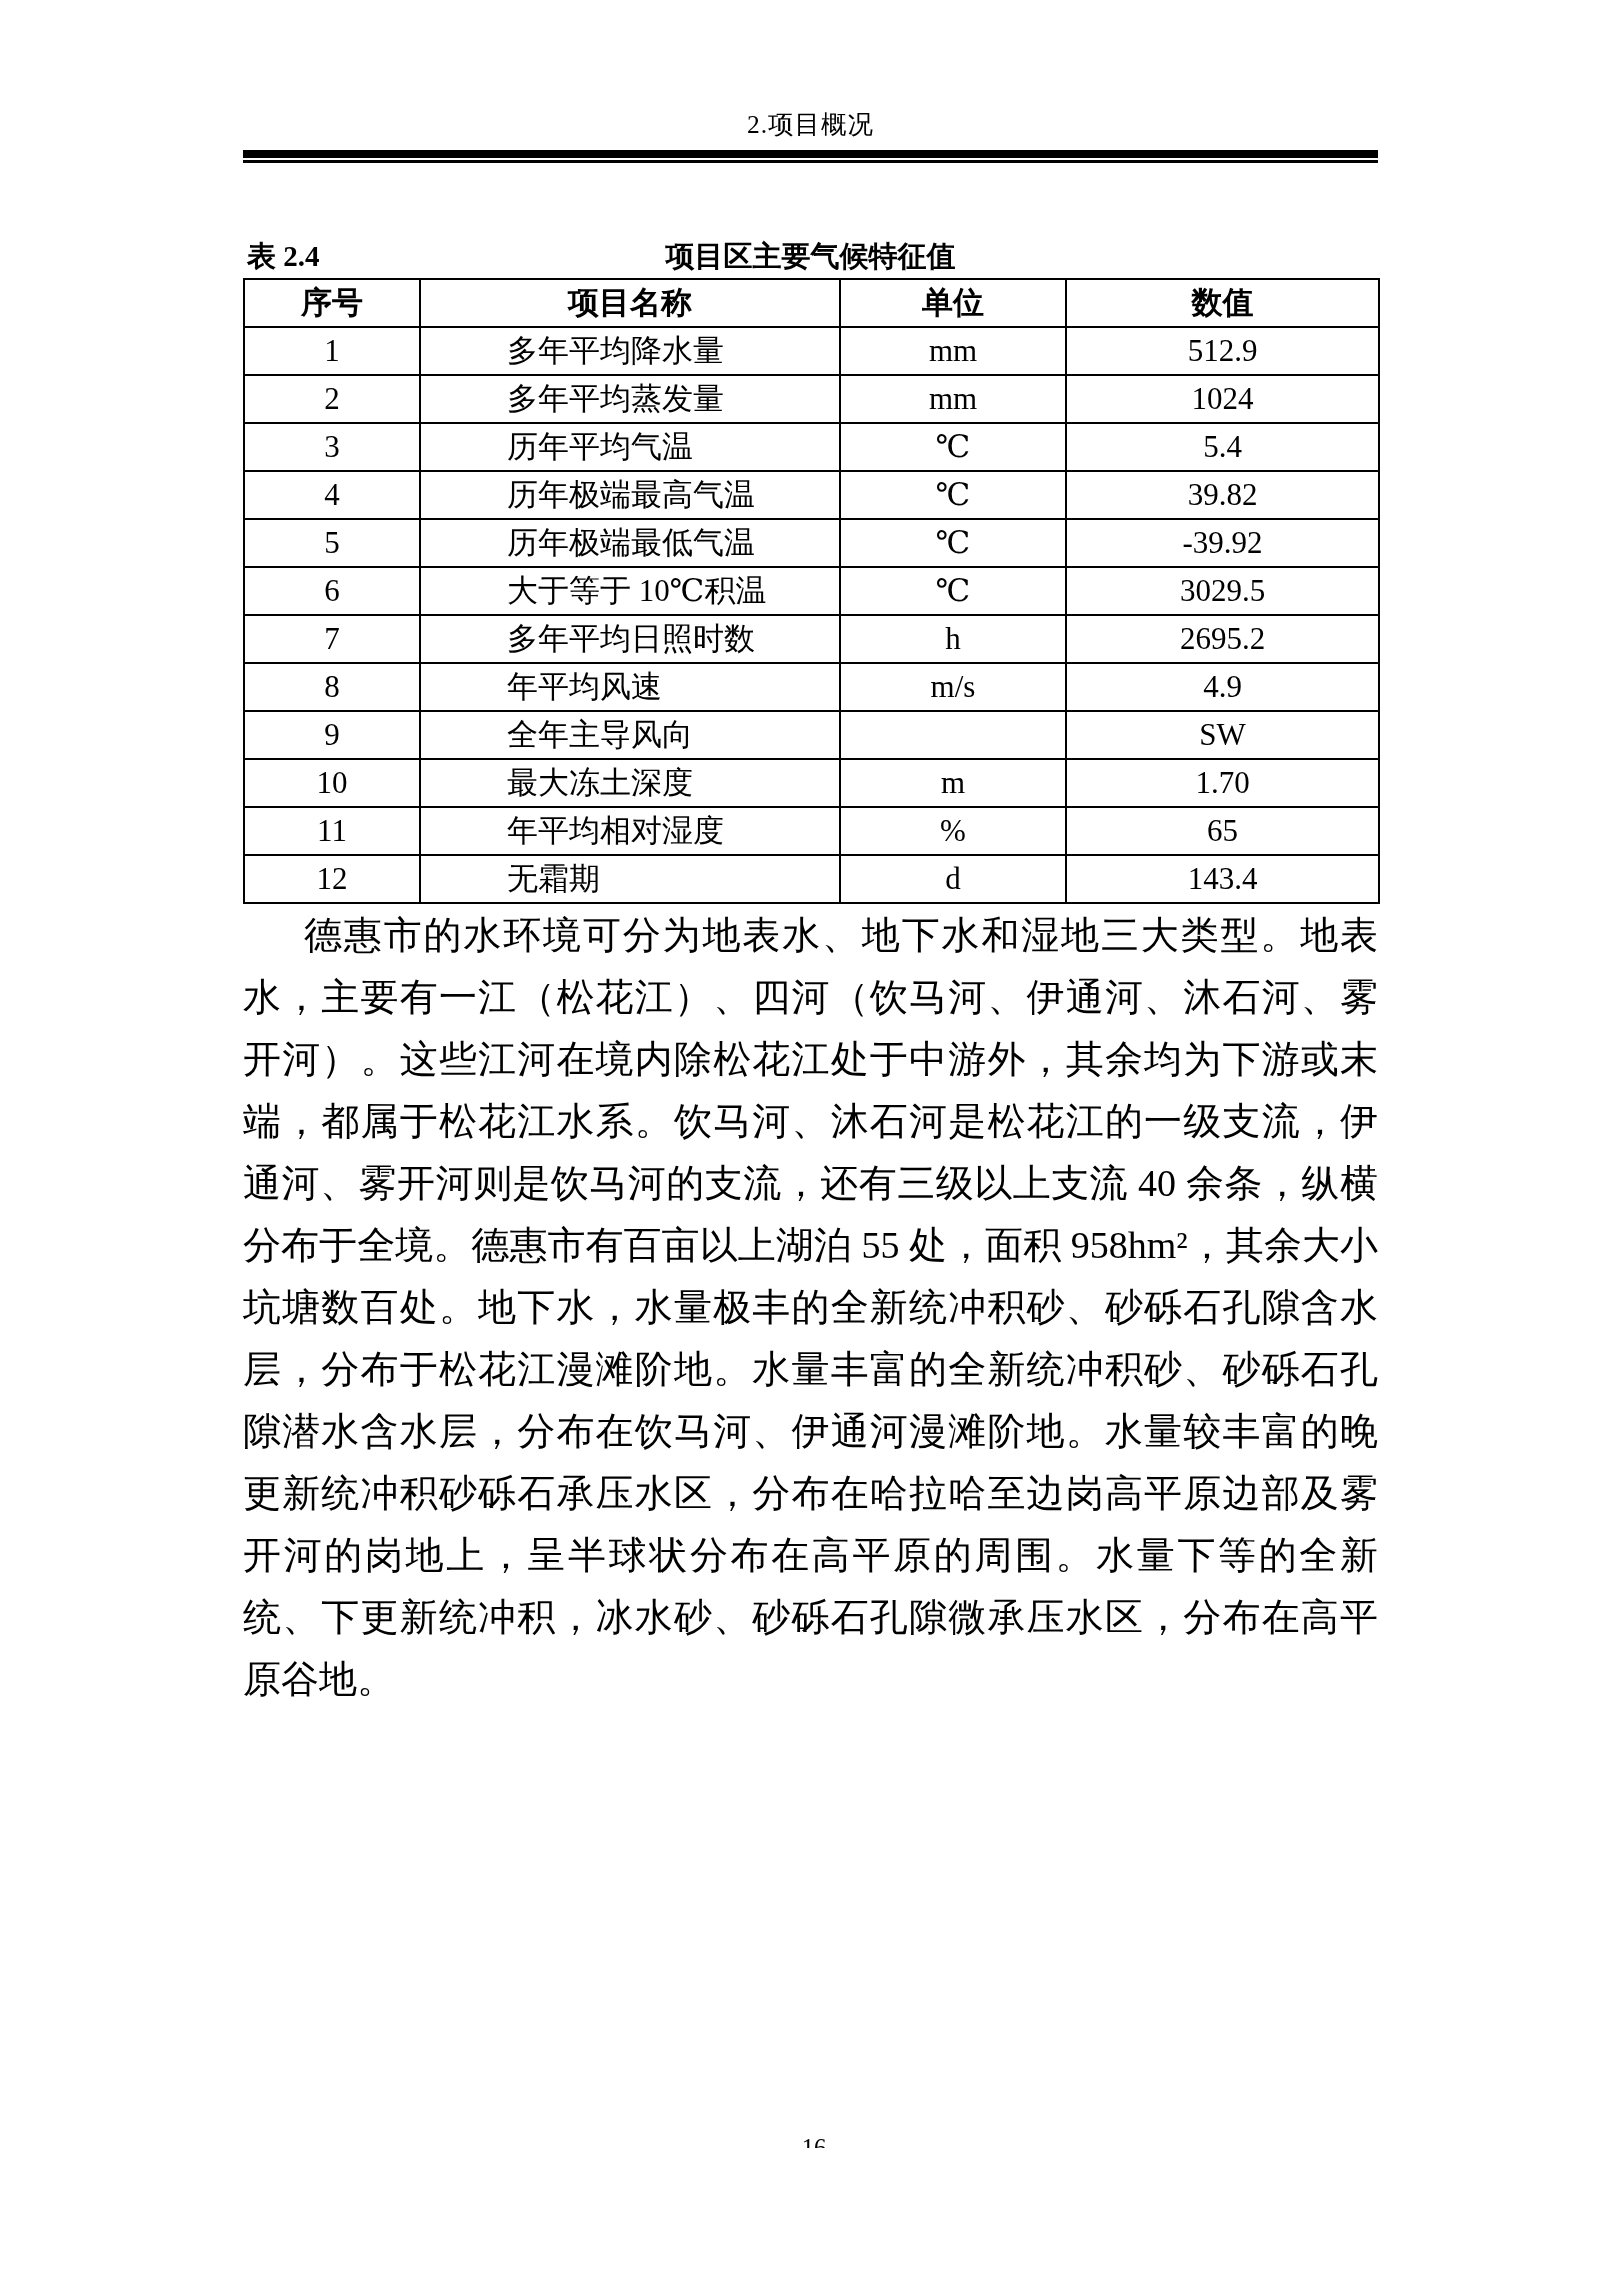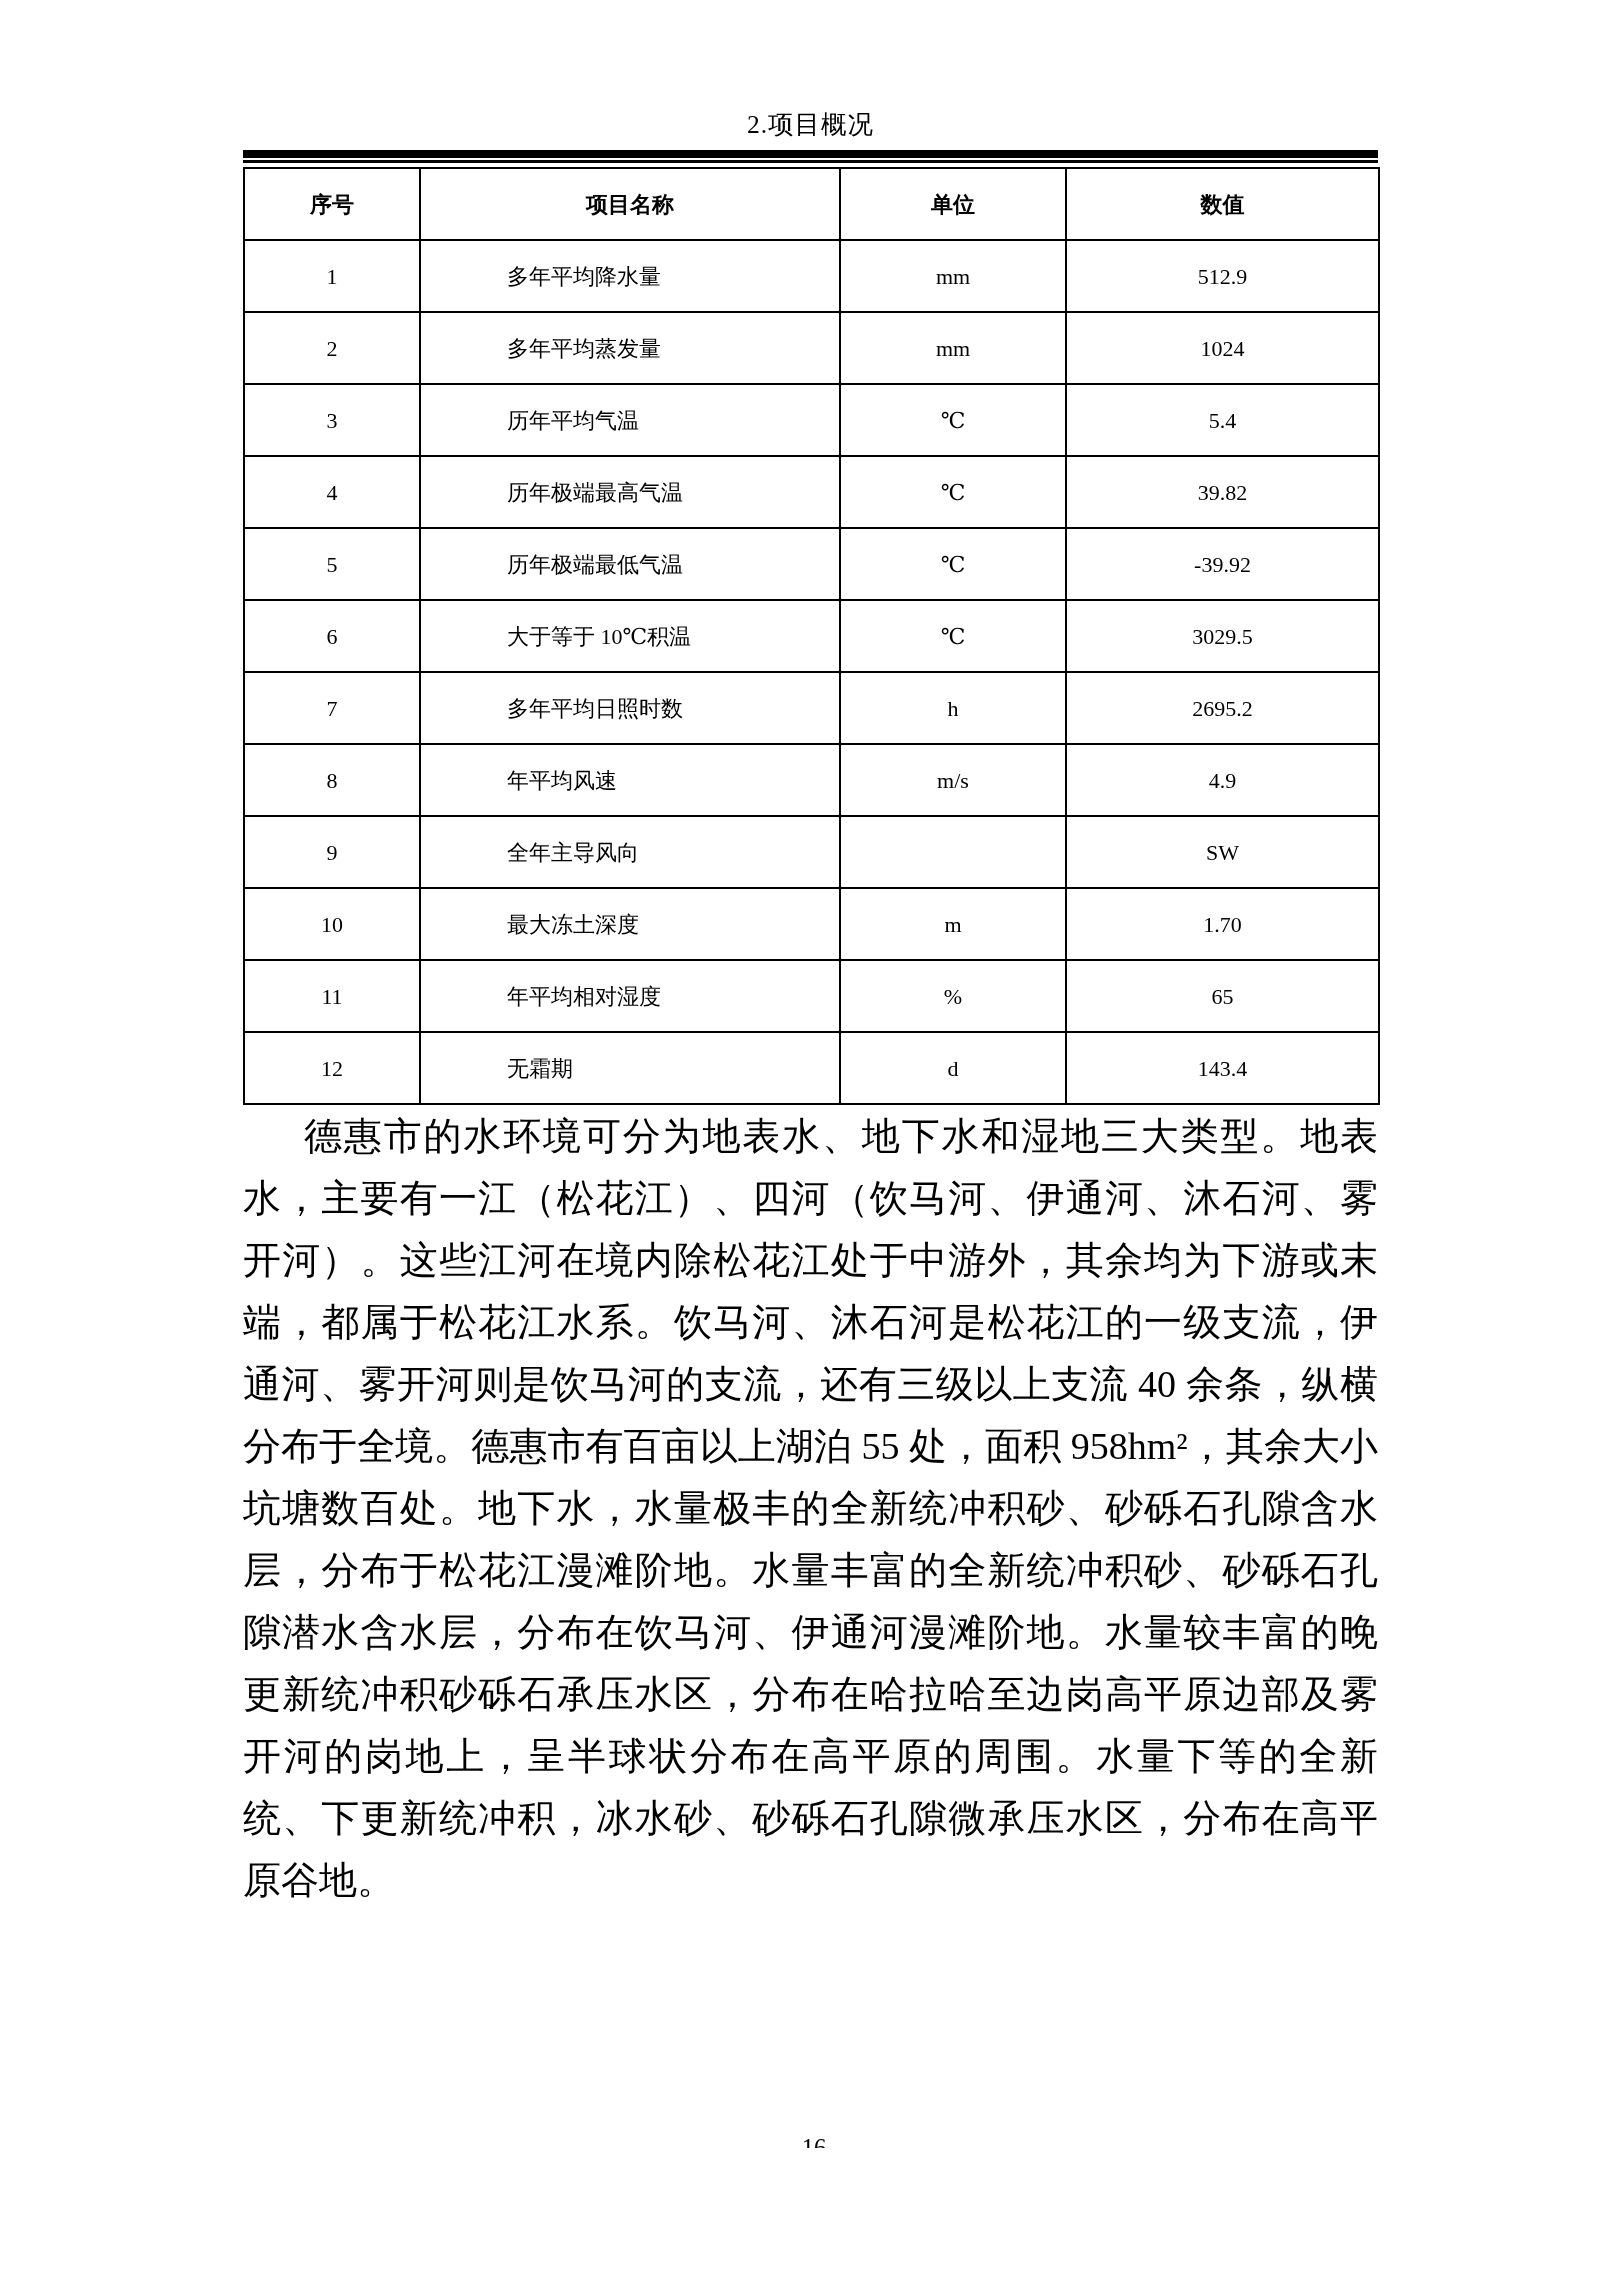--- a/index.html
+++ b/index.html
@@ -40,22 +40,22 @@
   
   .climate-table {
     width: 100%;
     border-collapse: collapse;
     table-layout: fixed;
     margin-top: 3.9px;
   }
   .climate-table th, .climate-table td {
     border: 2px solid #000;
     height: 38px;
-    padding: 16px;
-    font-size: 22px;
+    padding: 4px;
+    font-size: 31px;
     line-height: 1.05;
     text-align: center;
     vertical-align: middle;
     overflow: hidden;
     white-space: nowrap;
   }
   .climate-table th { font-weight: bold; }
   .climate-table td.cell-item {
     text-align: left;
     padding-left: 86px;
@@ -95,20 +95,24 @@
 <div class="page">
 
   <div class="doc-header">
     <div class="doc-header-title">2.项目概况</div>
     <div class="header-rule">
       <div class="rule-thick"></div>
       <div class="rule-thin"></div>
     </div>
   </div>
 
+  <div class="table-caption">
+    <span class="caption-label">表 2.4</span>
+    <span class="caption-title">项目区主要气候特征值</span>
+  </div>
 
   <table class="climate-table">
     <colgroup>
       <col style="width:176px">
       <col style="width:420px">
       <col style="width:226px">
       <col style="width:313px">
     </colgroup>
     <thead>
       <tr>

